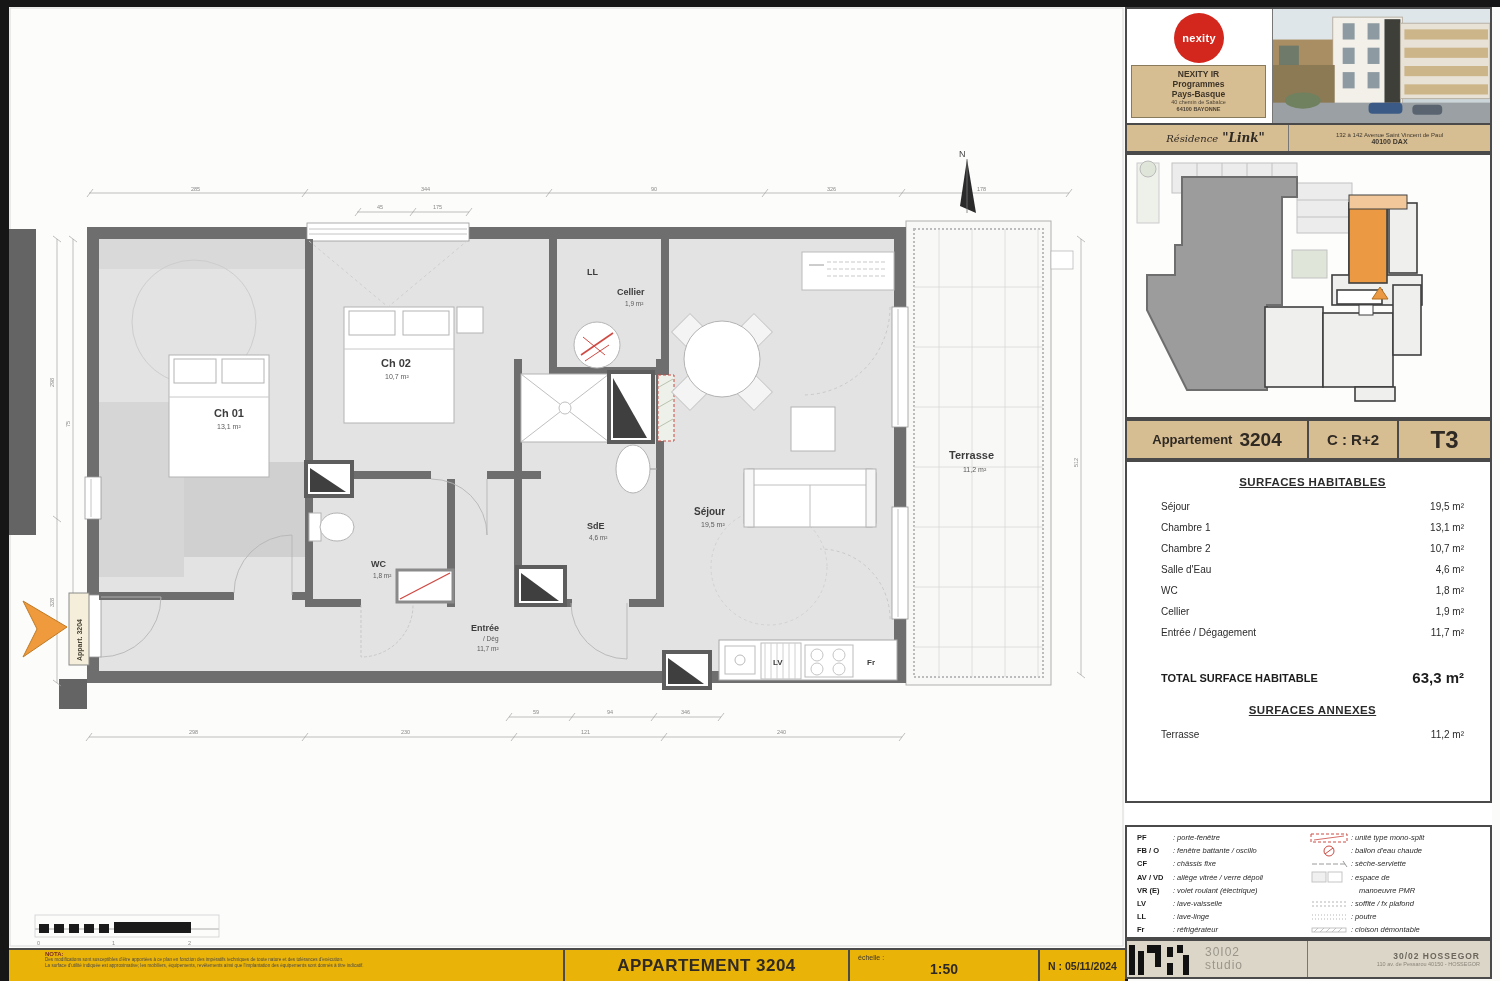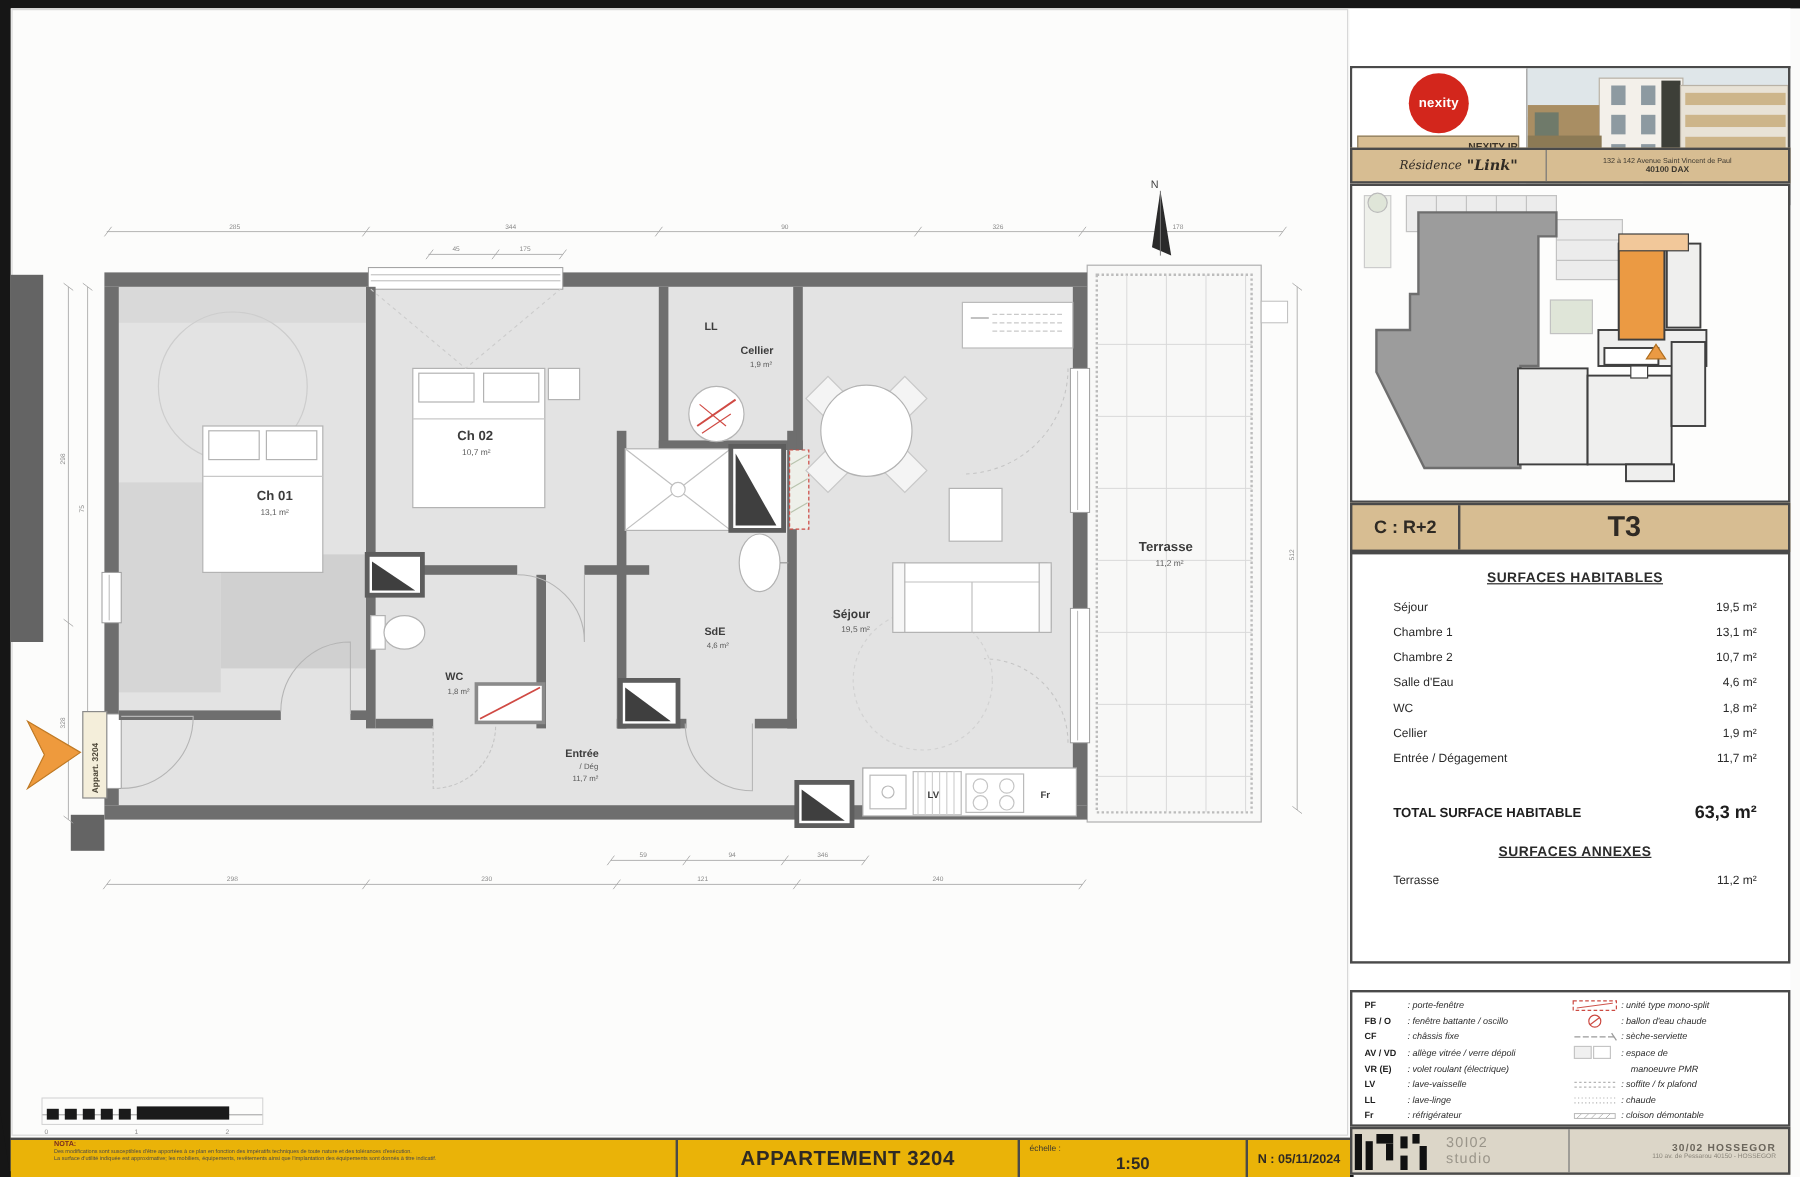--- a/index.html
+++ b/index.html
@@ -25,21 +25,21 @@
   #date-value{font-size:10.5px;font-weight:bold;color:#2f2a24;white-space:nowrap;}
   
   #sidebar{left:1125px;top:7px;width:367px;height:972px;background:#fff;}
   .panel{position:absolute;box-sizing:border-box;border:2px solid #4a4a4a;background:#fff;}
   #sb-header{left:0;top:0;width:367px;height:116px;display:flex;}
   #sb-header-left{width:145px;background:#fff;border-right:1px solid #777;position:relative;}
   #nexity-circle{position:absolute;left:47px;top:4px;width:50px;height:50px;border-radius:50%;
     background:#d3261c;display:flex;align-items:center;justify-content:center;}
   #nexity-circle span{color:#fff;font-size:11px;font-weight:bold;letter-spacing:.3px;}
   #nexity-box{position:absolute;left:4px;top:56px;width:135px;height:53px;background:#d7bd92;
-    border:1px solid #8a7a5c;text-align:right;padding-top:3px;box-sizing:border-box;}
+    border:1px solid #8a7a5c;text-align:center;padding-top:3px;box-sizing:border-box;}
   .nx-line{font-size:8.5px;font-weight:bold;color:#3d3428;line-height:10px;}
   .nx-small{font-size:5.5px;color:#4b4336;line-height:6.5px;}
   #sb-photo{flex:1;position:relative;background:#cfd6da;}
   #residence-strip{left:0;top:116px;width:367px;height:30px;background:#d7bd92;display:flex;border-top:1px solid #4a4a4a;padding-left:16px;}
   #residence-left{width:145px;border-right:1px solid #777;display:flex;align-items:center;justify-content:center;}
   #residence-left .res-lbl{font-family:"DejaVu Serif", serif;font-style:italic;font-size:10px;color:#2f2a24;}
   #residence-left .res-name{font-family:"DejaVu Serif", serif;font-style:italic;font-weight:bold;font-size:12px;color:#2f2a24;margin-left:4px;}
   #residence-right{flex:1;display:flex;flex-direction:column;align-items:center;justify-content:center;}
   .res-ad1{font-size:6px;color:#3d382f;}
   .res-ad2{font-size:7px;font-weight:bold;color:#3d382f;}
@@ -403,21 +403,21 @@
       <span id="scale-label">échelle :</span>
       <span id="scale-value">1:50</span>
     </div>
     <div class="bcell" id="date-cell">
       <span id="date-value">N : 05/11/2024</span>
     </div>
   </div>
 
   <div class="abs" id="sidebar">
 
-    <div class="abs panel" id="sb-header" style="border-bottom:none;margin-top:48px;">
+    <div class="abs panel" id="sb-header" style="border-bottom:none;">
       <div id="sb-header-left">
         <div id="nexity-circle">
           <span>nexity</span>
         </div>
         <div id="nexity-box">
           <div class="nx-line">NEXITY IR</div>
           <div class="nx-line">Programmes</div>
           <div class="nx-line">Pays-Basque</div>
           <div class="nx-small">40 chemin de Sabalce</div>
           <div class="nx-small" style="font-weight:bold">64100 BAYONNE</div>
@@ -488,20 +488,24 @@
           <rect x="210" y="135" width="45" height="14" fill="#fff"></rect>
         </g>
         <rect x="222" y="48" width="38" height="80" fill="#eb9a43" stroke="#3f3f3f" stroke-width="1.6"></rect>
         <rect x="222" y="40" width="58" height="14" fill="#f2c89a" stroke="#3f3f3f" stroke-width="1"></rect>
         <polygon points="253,132 261,144 245,144" fill="#eb9a43" stroke="#b06f1f"></polygon>
         <rect x="232" y="150" width="14" height="10" fill="#fff" stroke="#3f3f3f"></rect>
       </svg>
     </div>
 
     <div class="abs" id="apt-bar">
+      <div class="apt-cell" id="apt-cell-1">
+        <span id="apt-name">Appartement</span>
+        <span id="apt-number">3204</span>
+      </div>
       <div class="apt-cell" id="apt-cell-2">
         <span id="apt-level">C : R+2</span>
       </div>
       <div class="apt-cell" id="apt-cell-3">
         <span id="apt-type">T3</span>
       </div>
     </div>
 
     <div class="abs panel" id="surfaces-panel">
       <div class="sec-title">SURFACES HABITABLES</div>
@@ -648,21 +652,21 @@
               <span class="lg-desc">soffite / fx plafond</span>
           </div>
           <div class="lg-row">
             <span class="lg-sym">
                 <svg width="38" height="8">
                   <line x1="2" y1="2" x2="36" y2="2" stroke="#b5b5b5" stroke-width="1" stroke-dasharray="1,2"></line>
                   <line x1="2" y1="6" x2="36" y2="6" stroke="#b5b5b5" stroke-width="1" stroke-dasharray="1,2"></line>
                 </svg>
               </span>
             <span class="lg-colon">:</span>
-              <span class="lg-desc">chaude</span>
+              <span class="lg-desc">poutre</span>
           </div>
           <div class="lg-row">
             <span class="lg-sym">
                 <svg width="38" height="8">
                   <rect x="2" y="2" width="34" height="4" fill="none" stroke="#b5b5b5" stroke-width="0.8"></rect>
                   <line x1="4" y1="6" x2="8" y2="2" stroke="#b5b5b5" stroke-width="0.8"></line>
                   <line x1="10" y1="6" x2="14" y2="2" stroke="#b5b5b5" stroke-width="0.8"></line>
                   <line x1="16" y1="6" x2="20" y2="2" stroke="#b5b5b5" stroke-width="0.8"></line>
                   <line x1="22" y1="6" x2="26" y2="2" stroke="#b5b5b5" stroke-width="0.8"></line>
                   <line x1="28" y1="6" x2="32" y2="2" stroke="#b5b5b5" stroke-width="0.8"></line>

